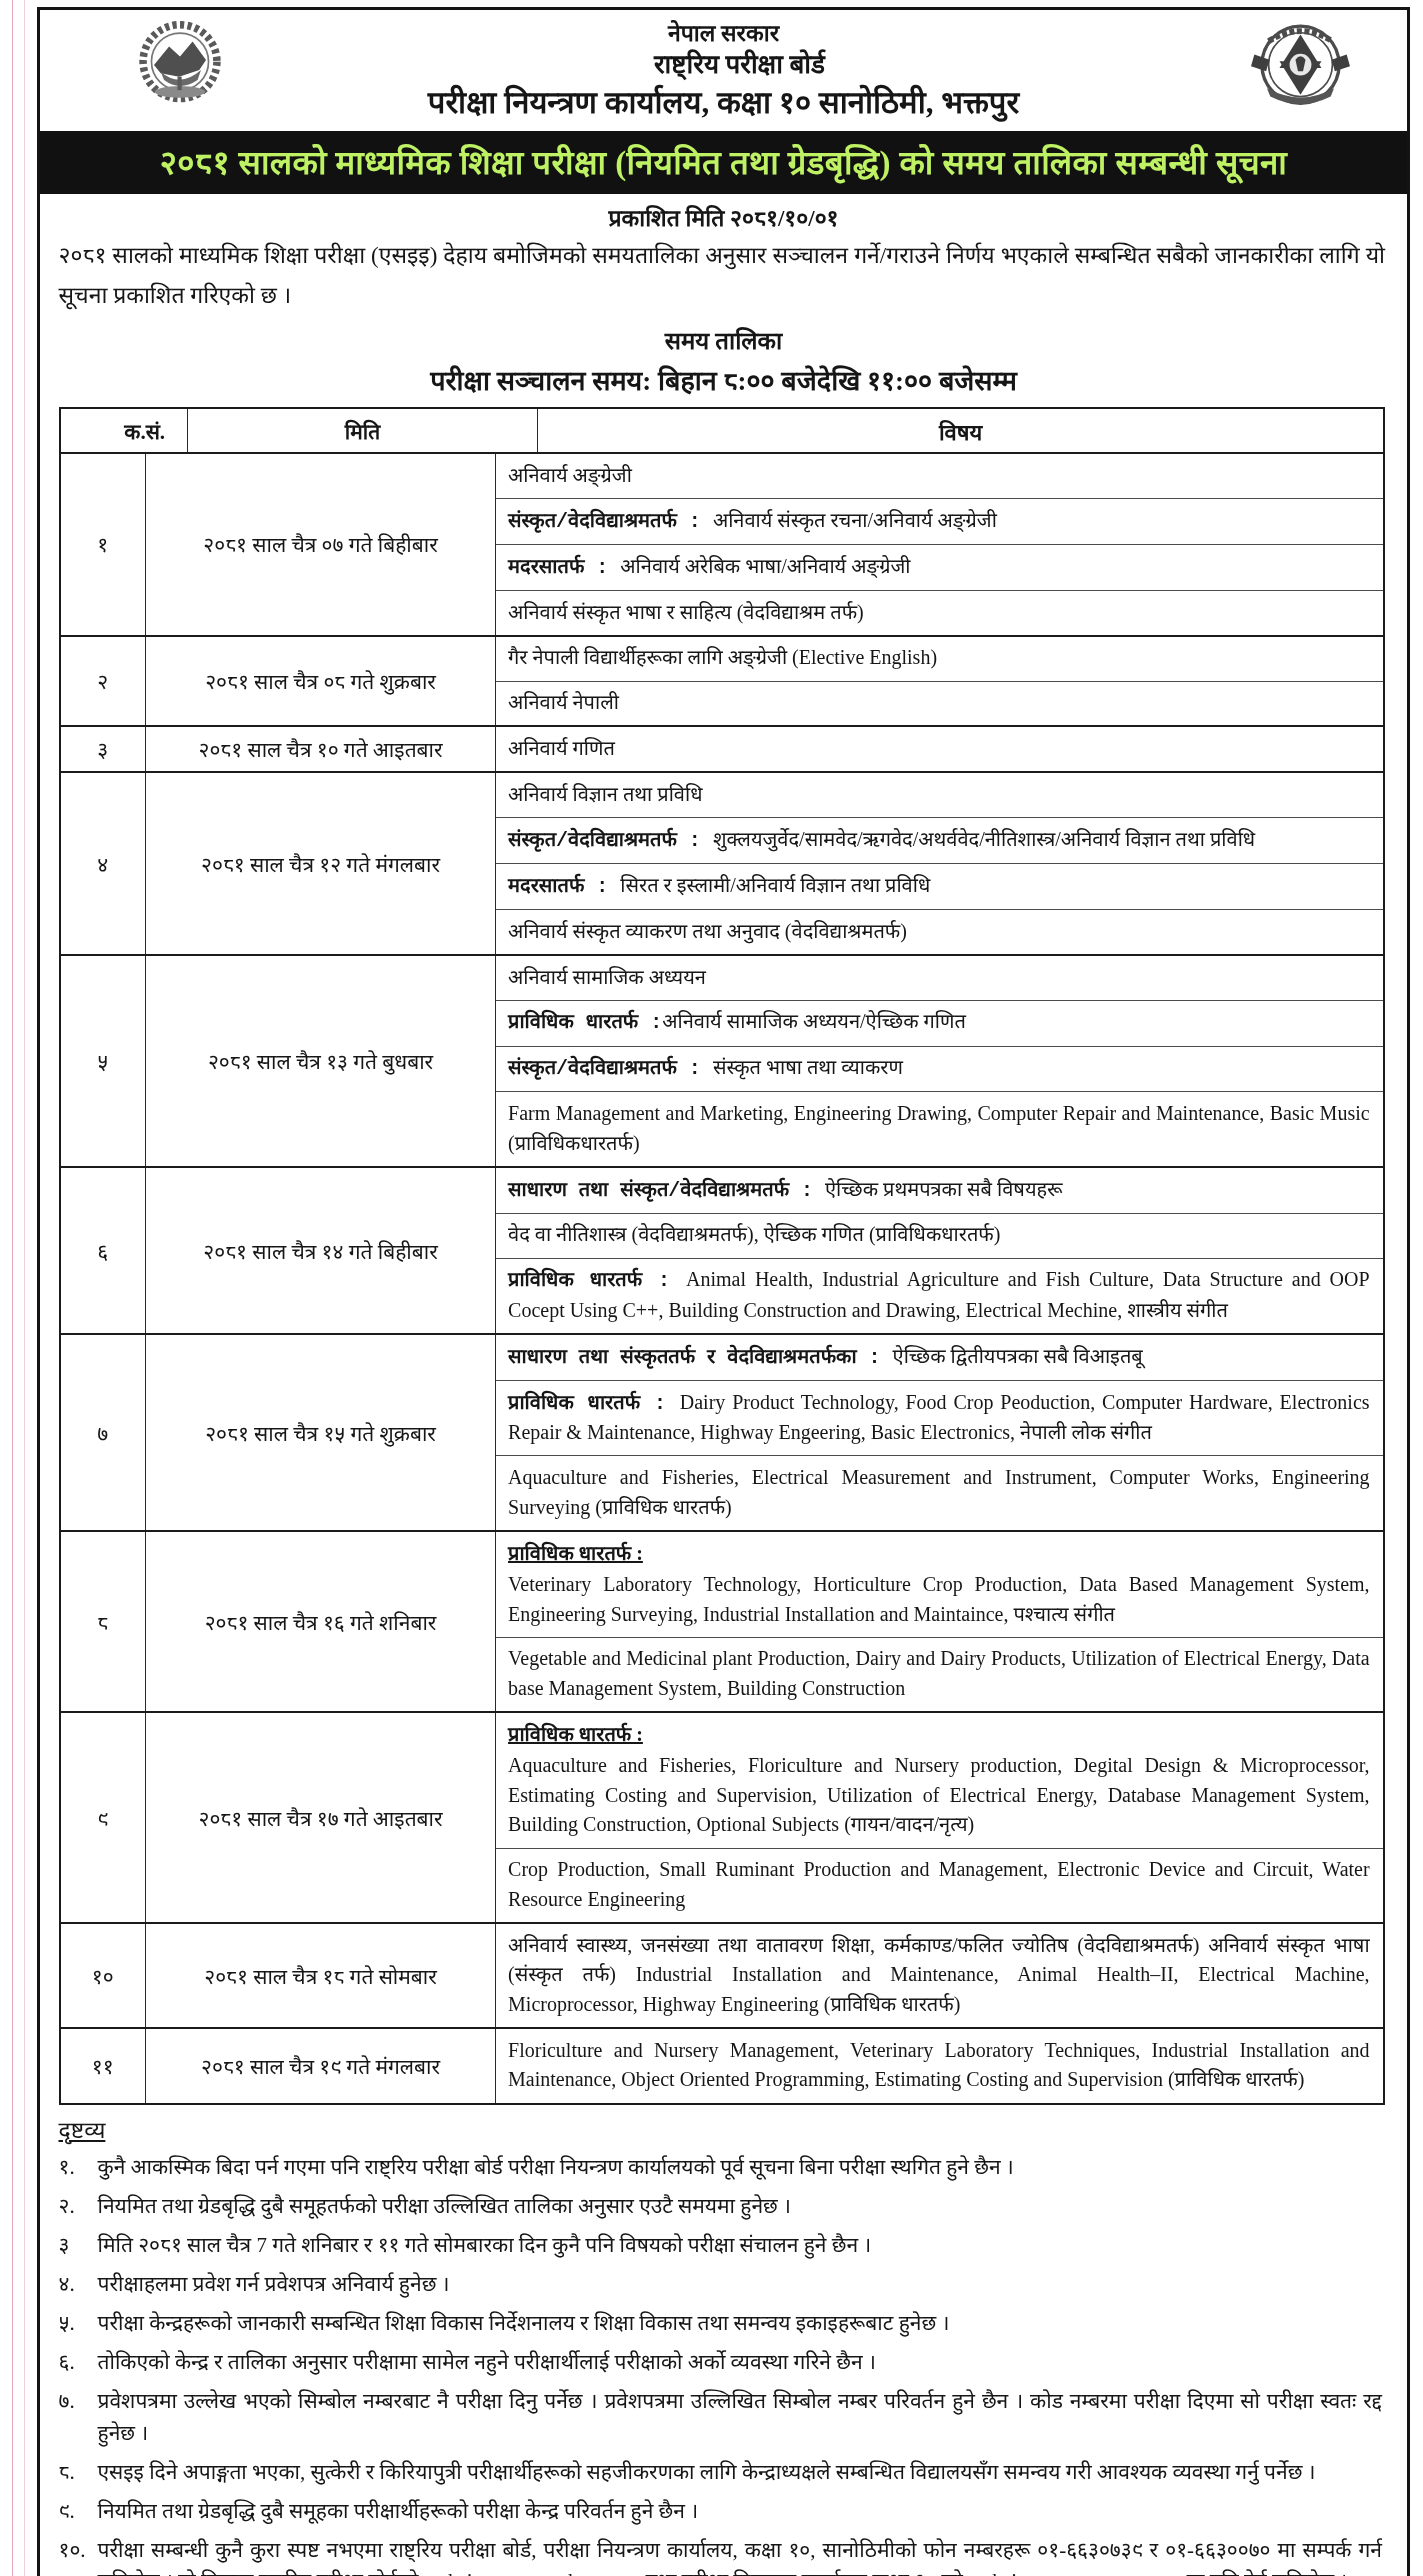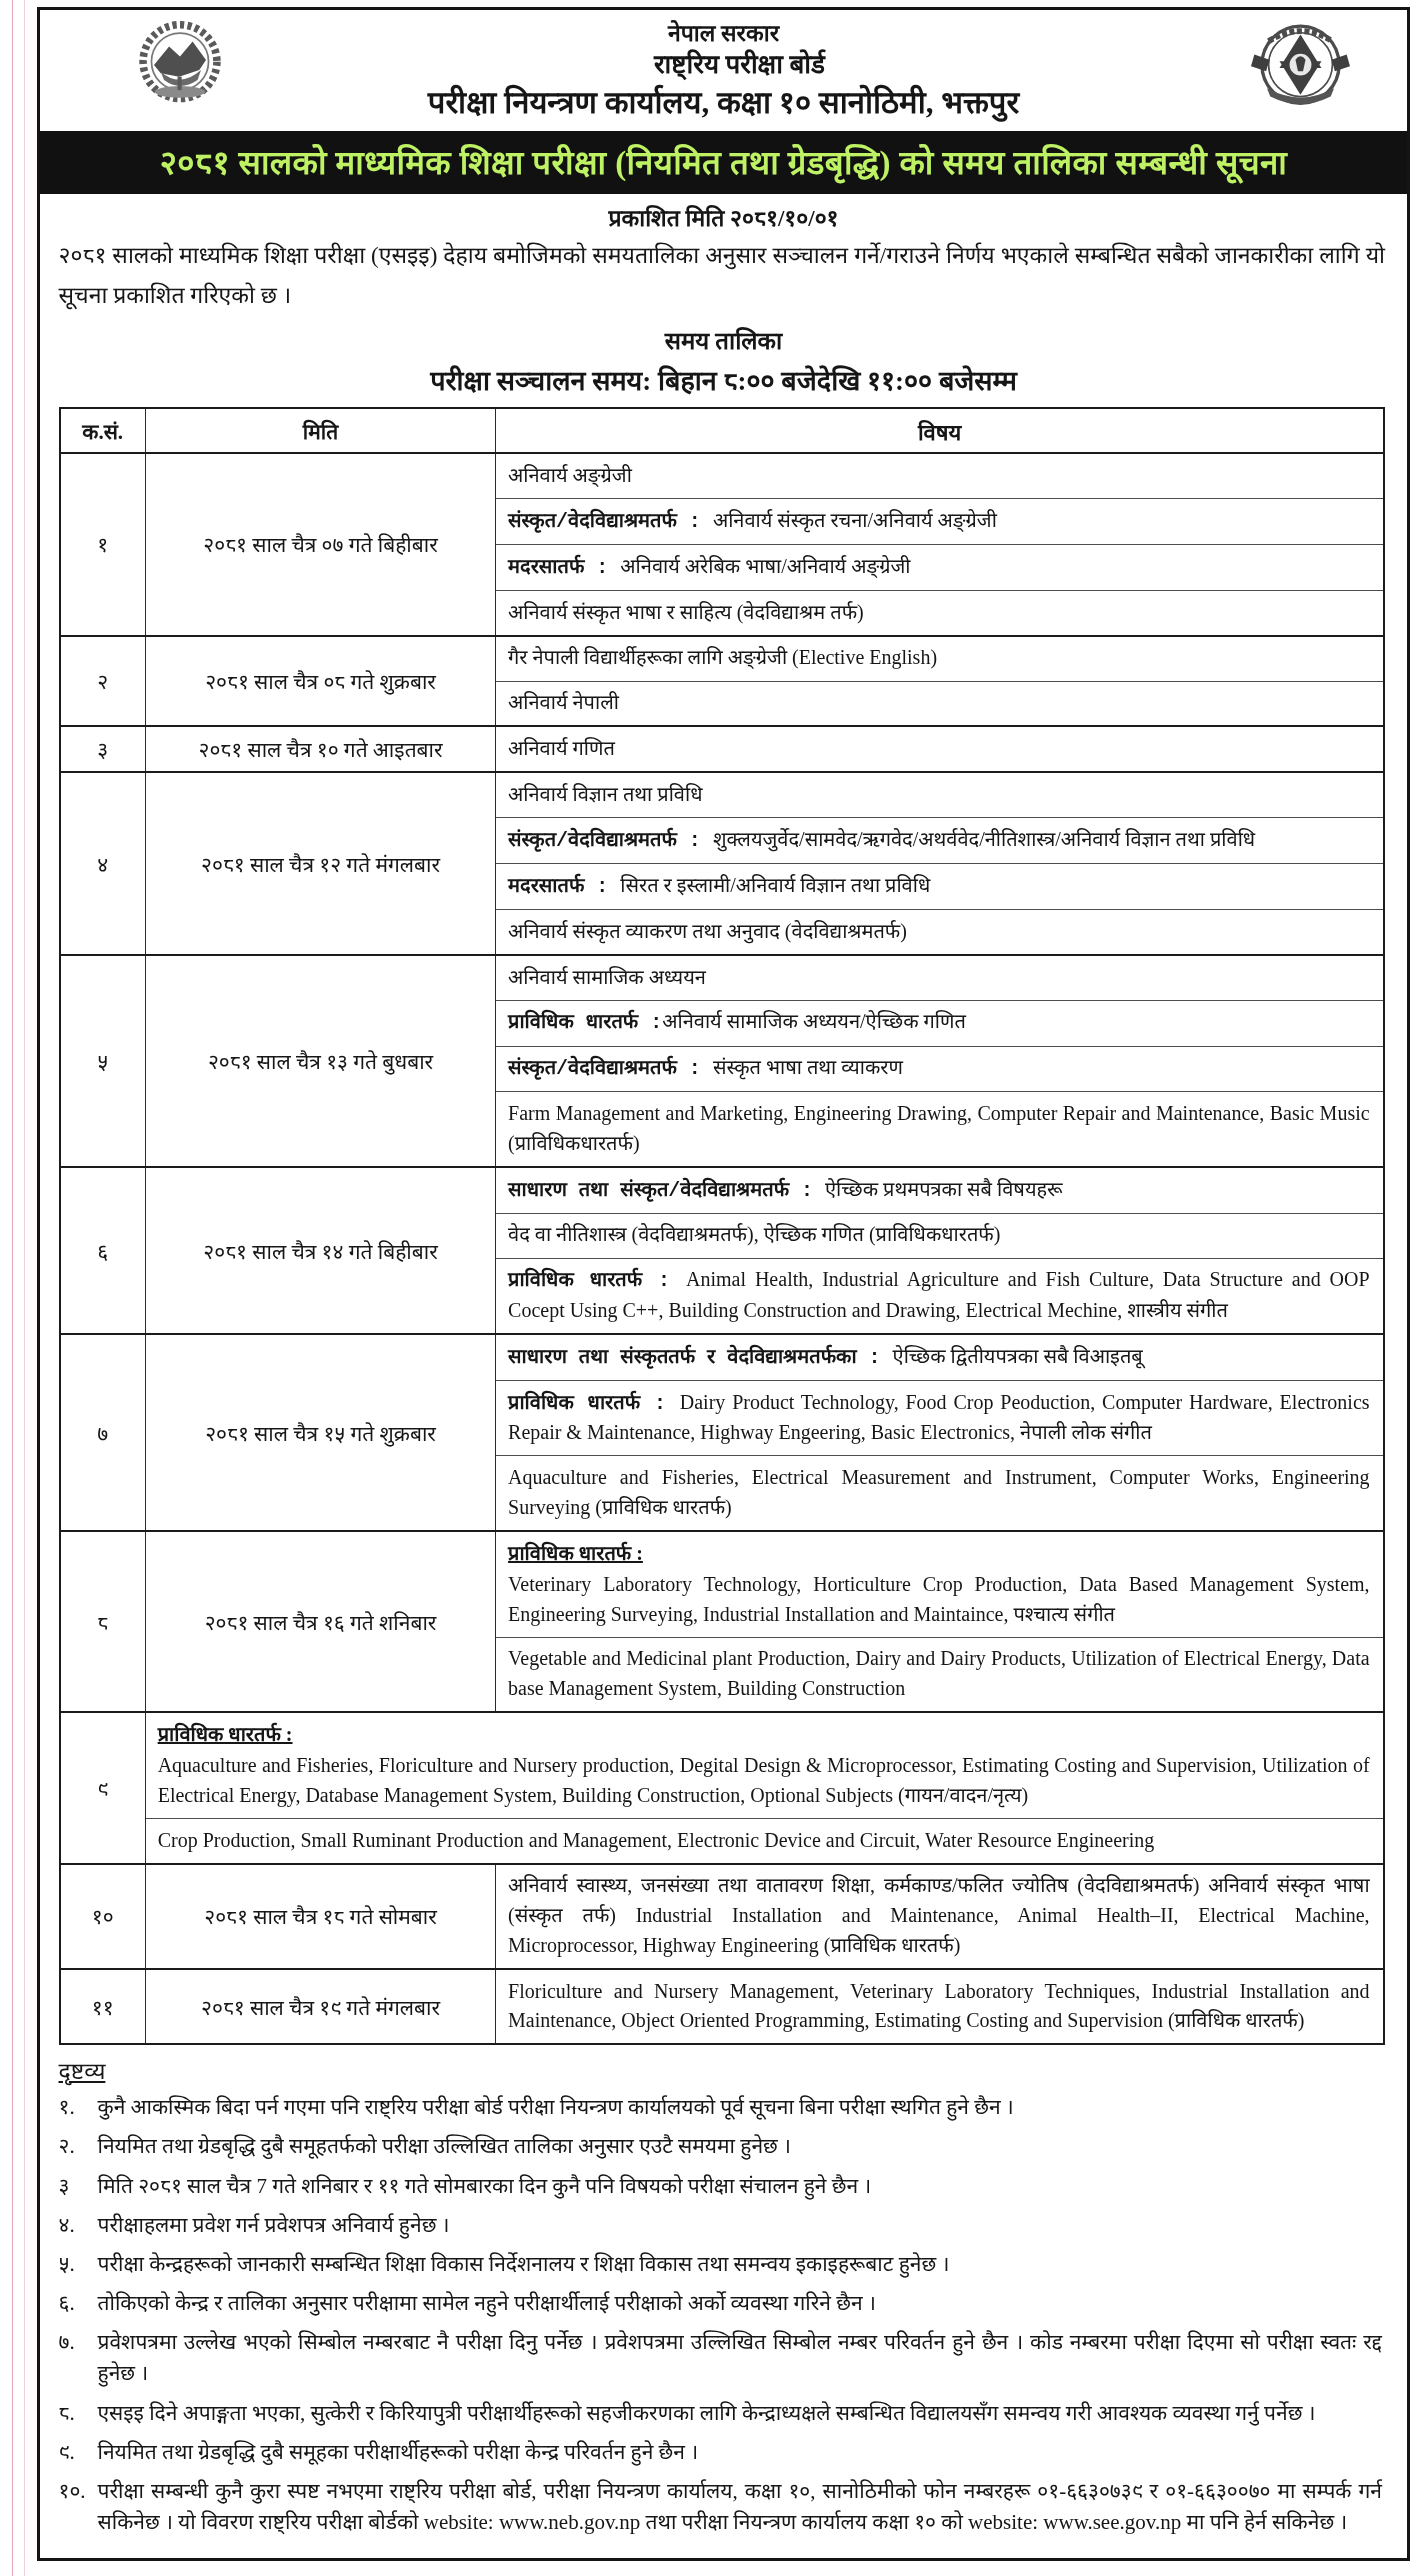--- a/index.html
+++ b/index.html
@@ -42,21 +42,21 @@
   }
 
   .sched-title{text-align:center; font-size:24px; font-weight:bold; margin-top:6.7px;}
   .sched-time{text-align:center; font-size:27px; font-weight:bold; margin:5px 0 8.4px 0;}
 
   
   .xtable{
     margin:0 22px 0 18.5px; border:2.5px solid #1b1b1b;
   }
   .t-row{display:flex; border-top:2.5px solid #1b1b1b;}
-  .t-row:first-child{border-top:none;}
+  .t-row:first-child{border-top:none;padding-left:42px;}
   .t-head{font-weight:bold;}
   .c-sn{width:81px; flex:0 0 81px; border-right:1.7px solid #2a2a2a;
         display:flex; align-items:center; justify-content:center;
         font-size:21px; text-align:center; padding:5px 1.7px;}
   .c-date{width:336px; flex:0 0 336px; border-right:1.7px solid #2a2a2a;
         display:flex; align-items:center; justify-content:center;
         font-size:21px; text-align:center; padding:5px 6.7px;}
   .c-subj{flex:1 1 auto; display:flex; flex-direction:column; justify-content:stretch;}
   .t-head .c-subj{align-items:center; justify-content:center; font-size:22px; padding:6.7px 0;}
   .subrow{
@@ -250,20 +250,21 @@
             <span class="hd">प्राविधिक धारतर्फ :</span>
             <div><span>Veterinary Laboratory Technology, Horticulture Crop Production, Data Based Management System, Engineering Surveying, Industrial Installation and Maintaince, पश्चात्य संगीत</span></div>
           </div>
           <div class="subrow">
             <div><span>Vegetable and Medicinal plant Production, Dairy and Dairy Products, Utilization of Electrical Energy, Data base Management System, Building Construction</span></div>
           </div>
         </div>
       </div>
       <div class="t-row">
         <div class="c-sn">९</div>
+        <div class="c-date">२०८१ साल चैत्र १७ गते आइतबार</div>
         <div class="c-subj">
           <div class="subrow">
             <span class="hd">प्राविधिक धारतर्फ :</span>
             <div><span>Aquaculture and Fisheries, Floriculture and Nursery production, Degital Design &amp; Microprocessor, Estimating Costing and Supervision, Utilization of Electrical Energy, Database Management System, Building Construction, Optional Subjects (गायन/वादन/नृत्य)</span></div>
           </div>
           <div class="subrow">
             <div><span>Crop Production, Small Ruminant Production and Management, Electronic Device and Circuit, Water Resource Engineering</span></div>
           </div>
         </div>
       </div>

